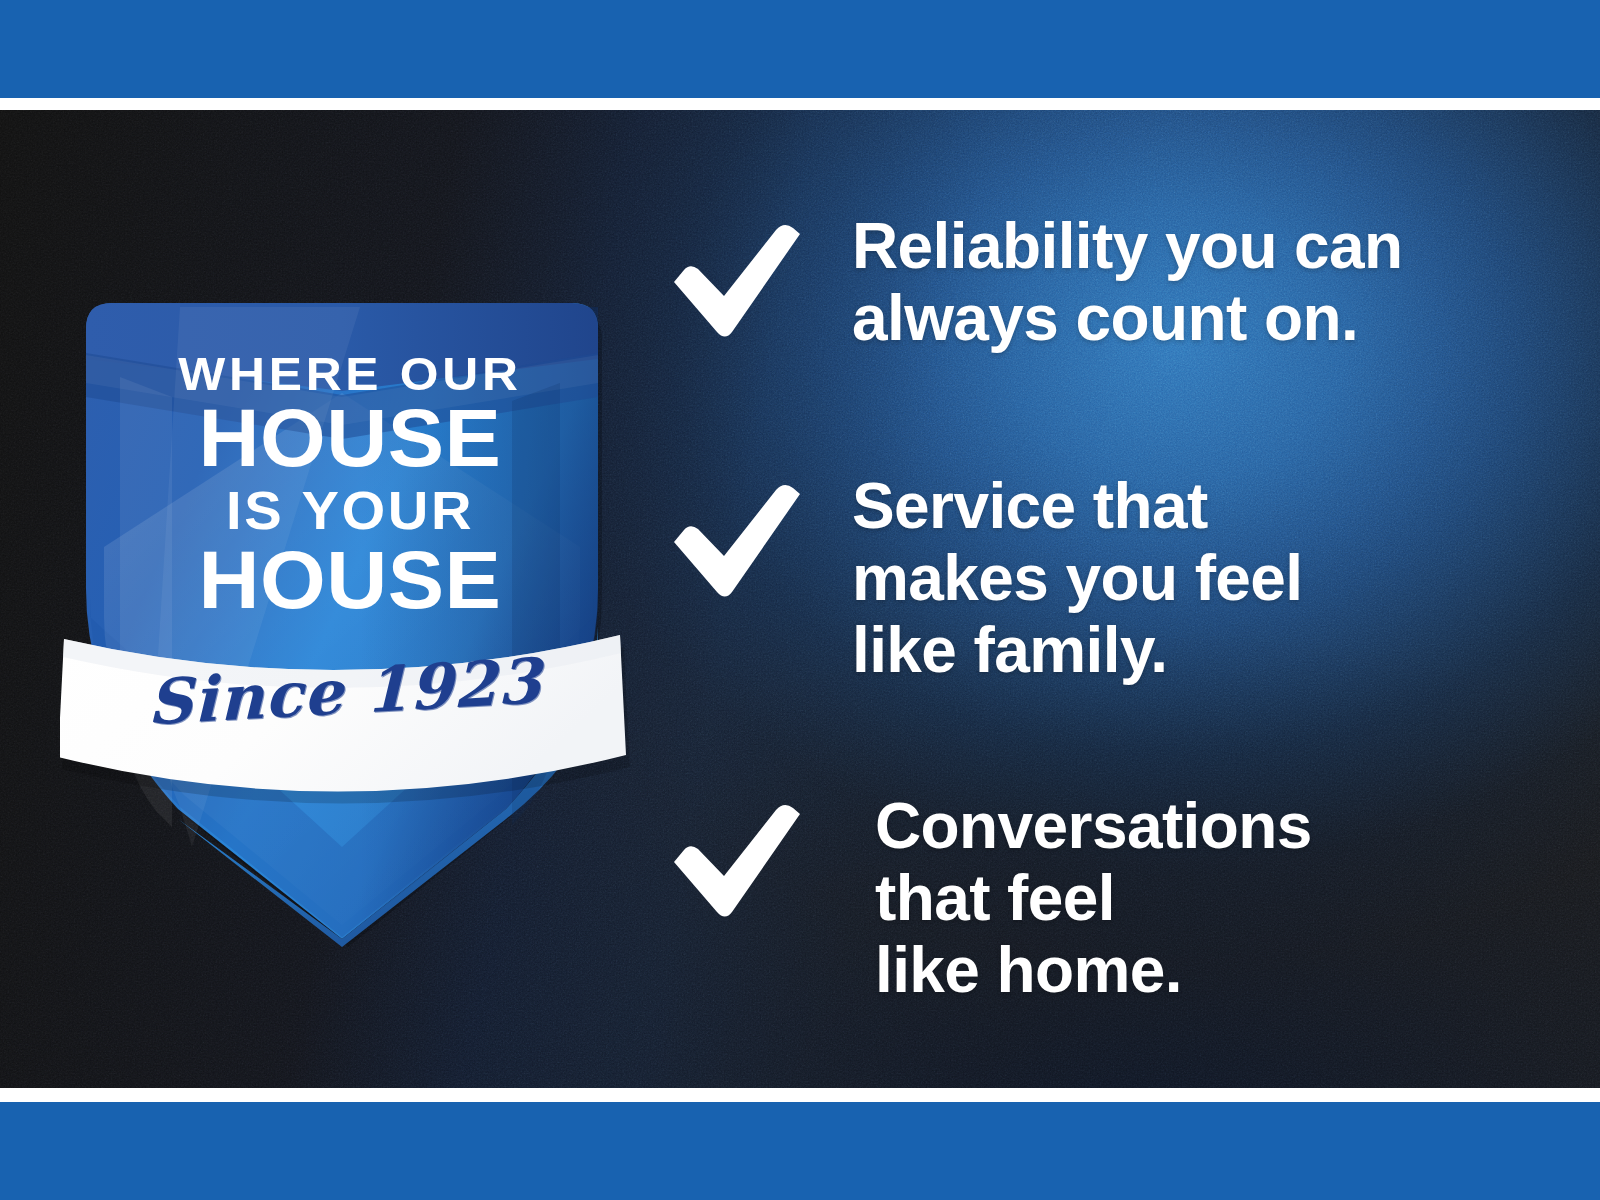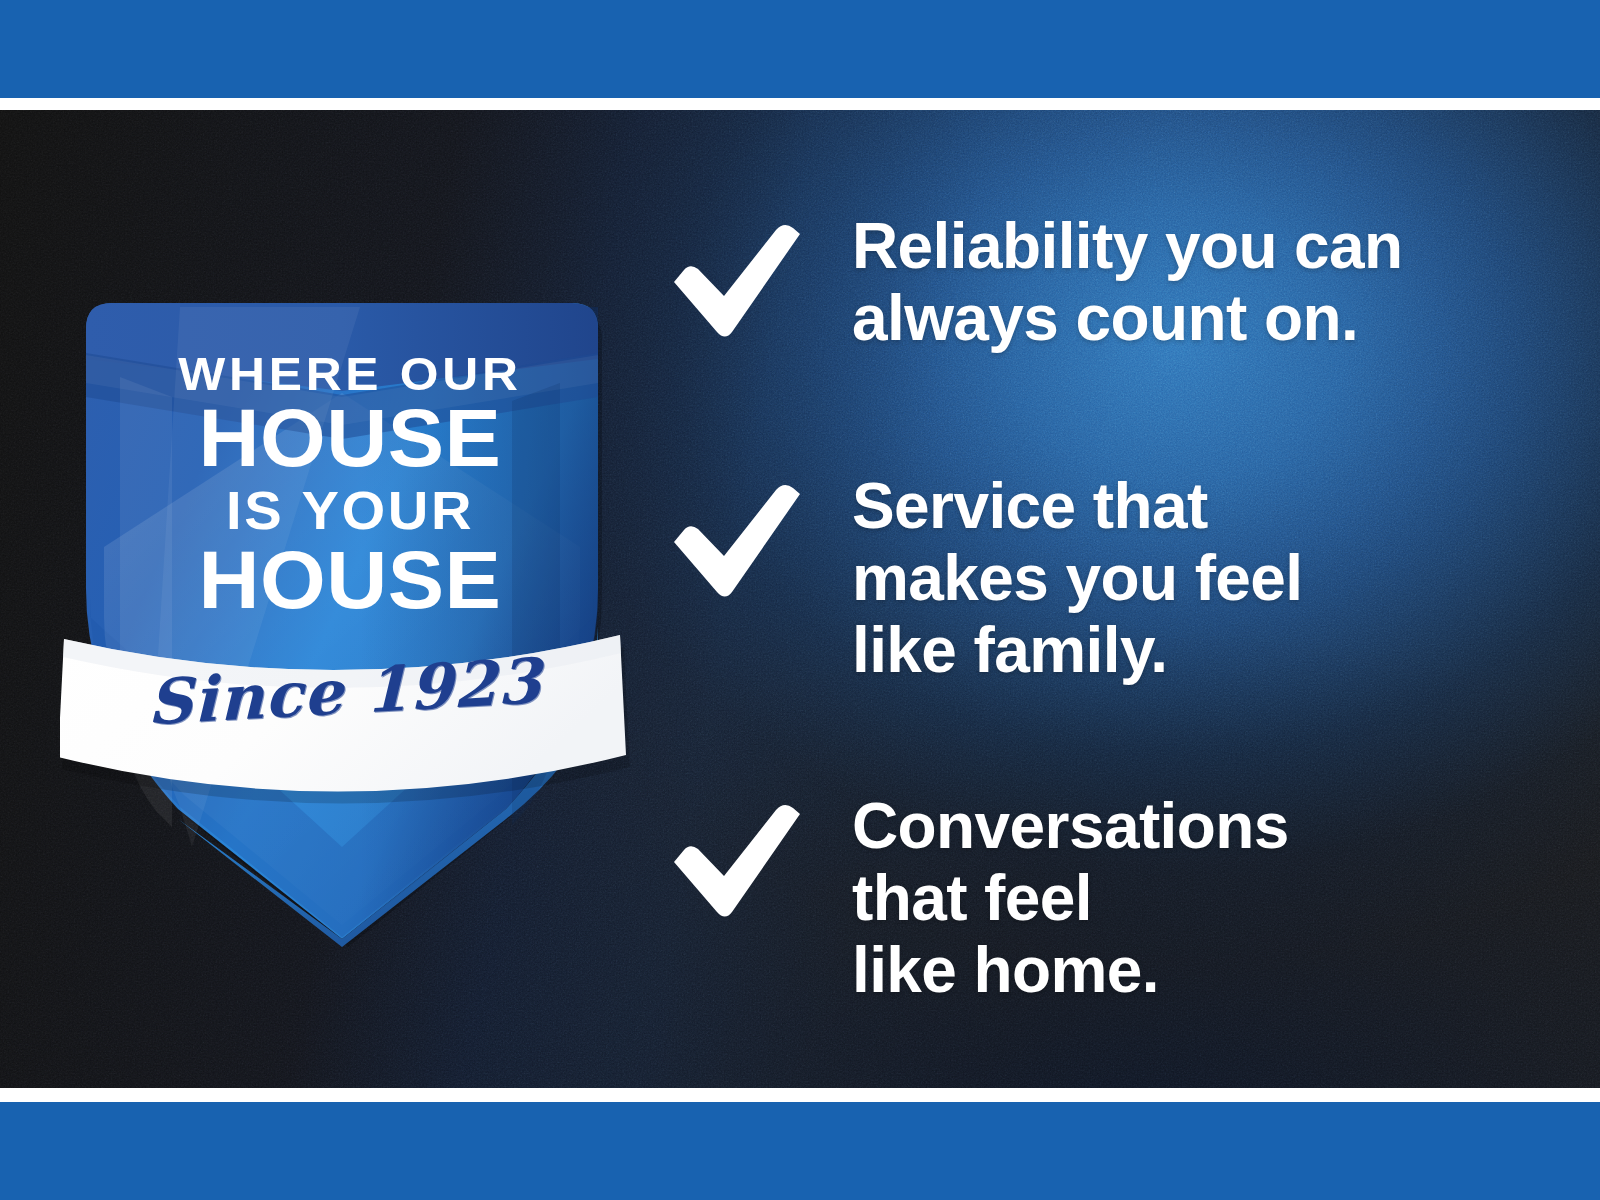--- a/index.html
+++ b/index.html
@@ -92,21 +92,21 @@
     transform:rotate(-3.2deg) skewX(-6deg);
     transform-origin:50% 50%;
     text-shadow:1px 1px 0 rgba(31,63,143,.55);
   }
 
   
   .bullets{position:absolute;left:660px;top:110px;width:900px;height:978px;}
   .bullet{position:absolute;left:0;display:flex;align-items:flex-start;}
   .bullet.b1{top:100px;}
   .bullet.b2{top:360px;}
-  .bullet.b3{top:680px;}
+  .bullet.b3{top:680px;gap:23px;}
 
   .check{width:150px;flex:0 0 150px;padding-top:6px;}
   .check svg{display:block;}
 
   .btext{
     color:#ffffff;
     font-family:"Liberation Sans", sans-serif;
     font-weight:700;
     font-size:64px;
     line-height:72px;

